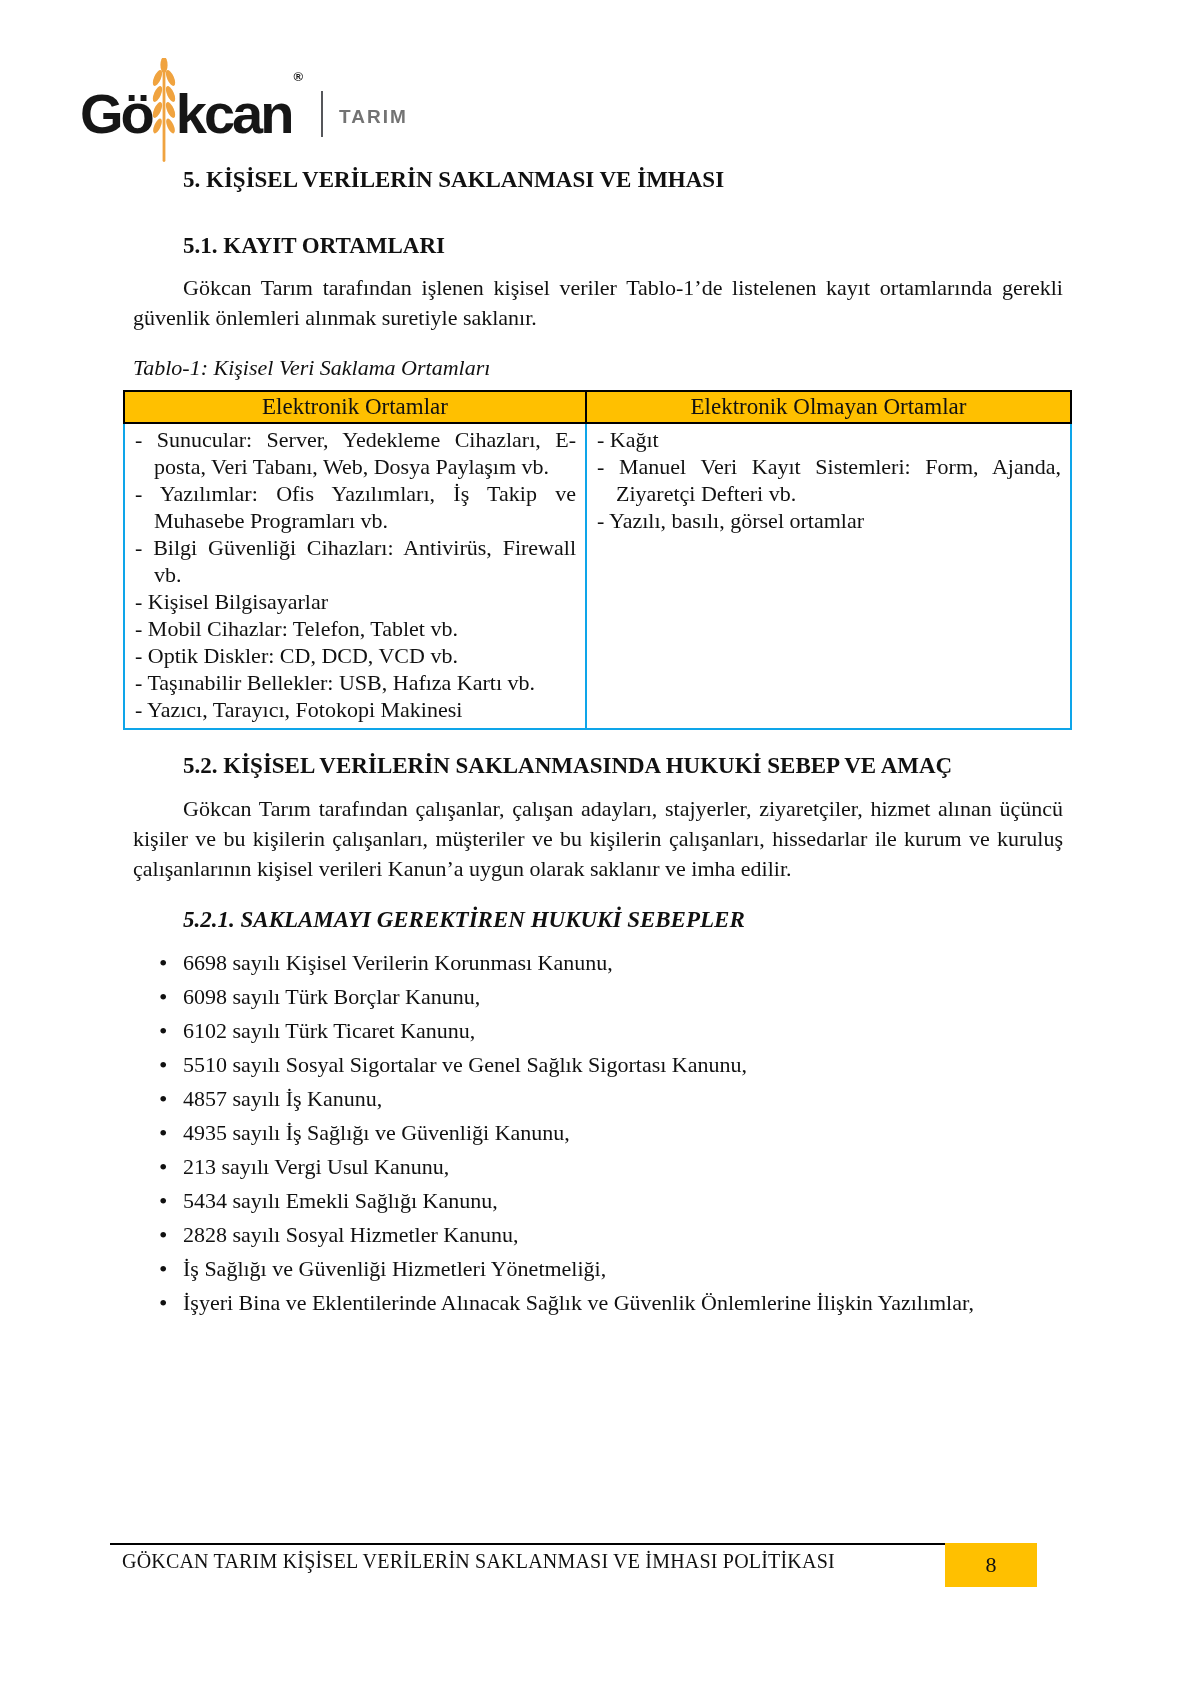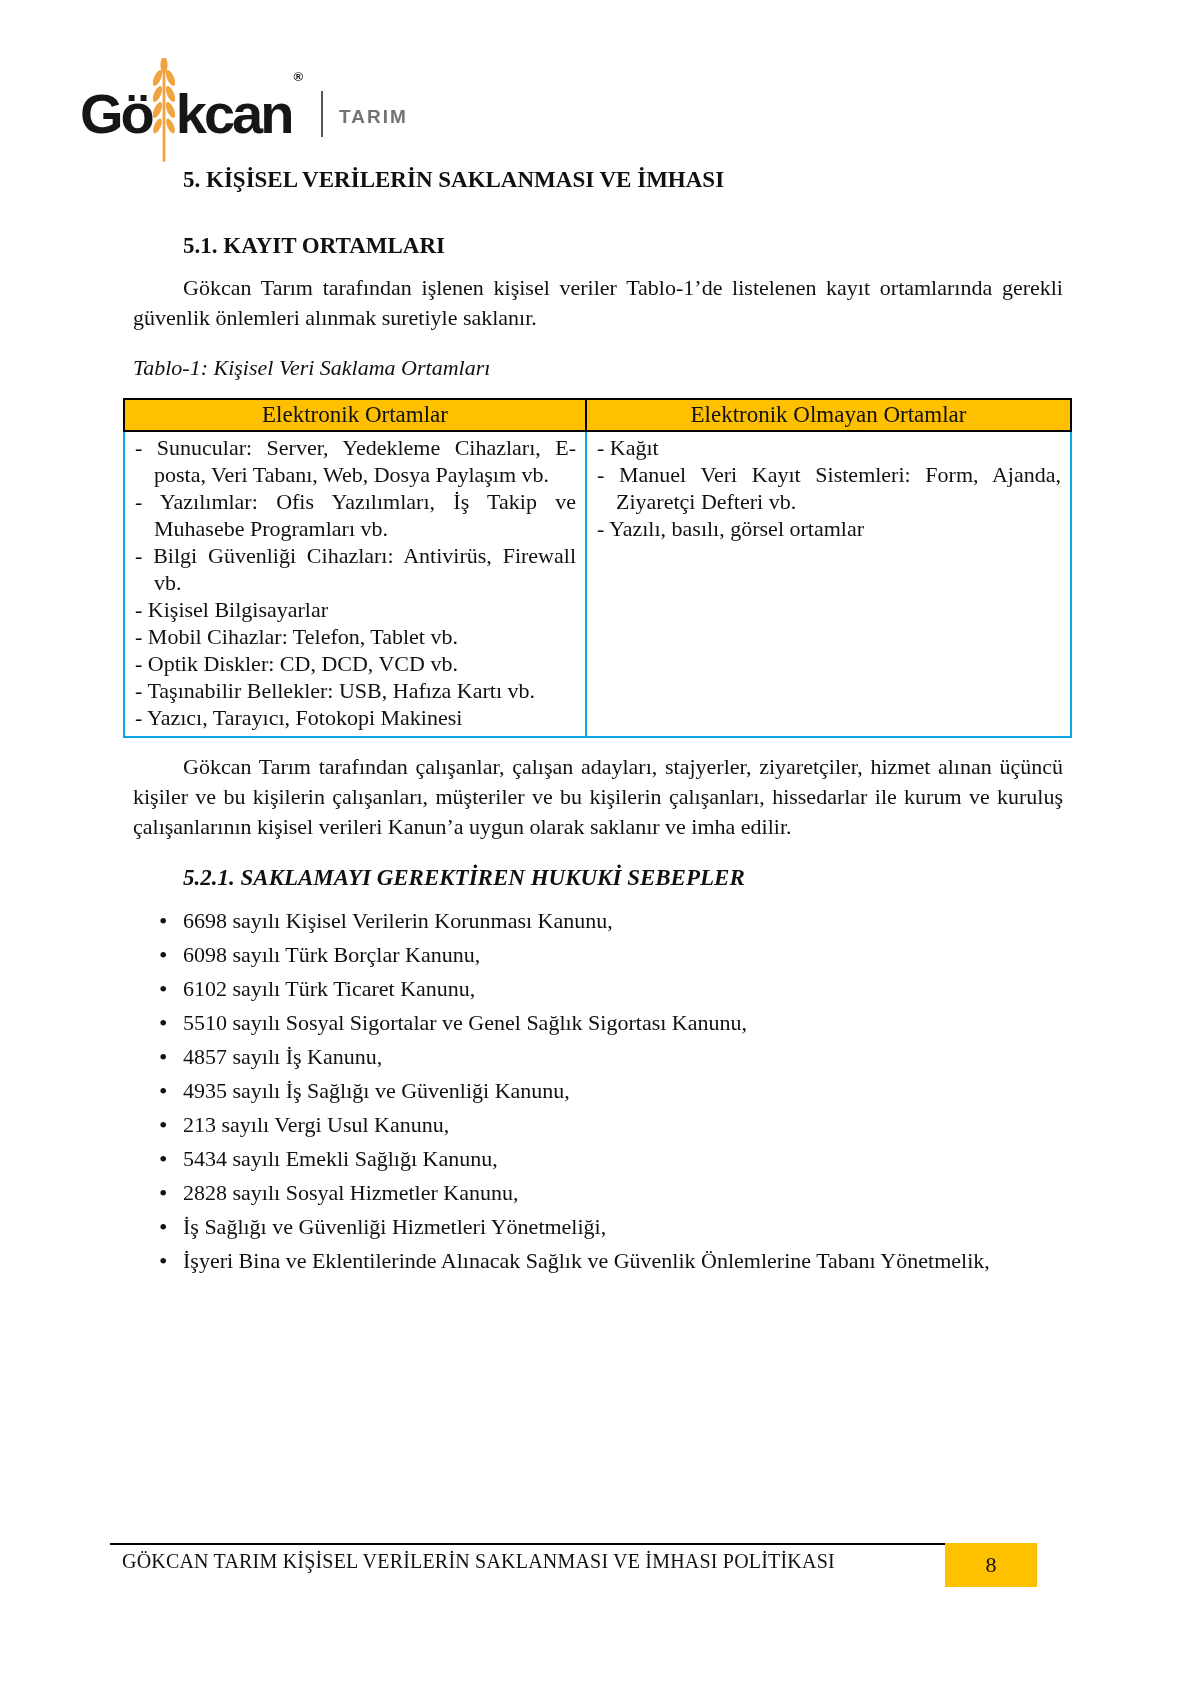--- a/index.html
+++ b/index.html
@@ -92,21 +92,21 @@
     font-size: 22px;
     font-style: italic;
     line-height: 28px;
   }
 
   
   table.media {
     border-collapse: collapse;
     width: 947px;
     margin-left: -10px;
-    margin-top: 16px;
+    margin-top: 8px;
     table-layout: fixed;
   }
   table.media th {
     background: var(--gold);
     border: 2px solid #000;
     font-weight: normal;
     font-size: 23px;
     line-height: 26px;
     padding: 2px 4px;
     text-align: center;
@@ -243,38 +243,39 @@
           </td>
           <td>
             <div class="dash-item">Kağıt</div>
             <div class="dash-item">Manuel Veri Kayıt Sistemleri: Form, Ajanda, Ziyaretçi Defteri vb.</div>
             <div class="dash-item">Yazılı, basılı, görsel ortamlar</div>
           </td>
         </tr>
       </tbody>
     </table>
 
+    <h2 class="s52">5.2. KİŞİSEL VERİLERİN SAKLANMASINDA HUKUKİ SEBEP VE AMAÇ</h2>
 
     <p class="body p52">Gökcan Tarım  tarafından çalışanlar, çalışan adayları, stajyerler, ziyaretçiler, hizmet alınan üçüncü kişiler ve bu kişilerin çalışanları, müşteriler ve bu kişilerin çalışanları, hissedarlar ile kurum ve kuruluş çalışanlarının kişisel verileri Kanun’a uygun olarak saklanır ve imha edilir.</p>
 
     <h3 class="s521">5.2.1. SAKLAMAYI GEREKTİREN HUKUKİ SEBEPLER</h3>
 
 
     <ul class="laws">
       <li>6698 sayılı Kişisel Verilerin Korunması Kanunu,</li>
       <li>6098 sayılı Türk Borçlar Kanunu,</li>
       <li>6102 sayılı Türk Ticaret Kanunu,</li>
       <li>5510 sayılı Sosyal Sigortalar ve Genel Sağlık Sigortası Kanunu,</li>
       <li>4857 sayılı İş Kanunu,</li>
       <li>4935 sayılı İş Sağlığı ve Güvenliği Kanunu,</li>
       <li>213 sayılı Vergi Usul Kanunu,</li>
       <li>5434 sayılı Emekli Sağlığı Kanunu,</li>
       <li>2828 sayılı Sosyal Hizmetler Kanunu,</li>
       <li>İş Sağlığı ve Güvenliği Hizmetleri Yönetmeliği,</li>
-      <li>İşyeri Bina ve Eklentilerinde Alınacak Sağlık ve Güvenlik Önlemlerine Tabanı Yönetmelik,</li>
+      <li>İşyeri Bina ve Eklentilerinde Alınacak Sağlık ve Güvenlik Önlemlerine İlişkin Yazılımlar,</li>
     </ul>
 
   </main>
 
   <div class="footer-rule"></div>
   <div class="footer-title">GÖKCAN TARIM KİŞİSEL VERİLERİN SAKLANMASI VE İMHASI POLİTİKASI</div>
   <div class="page-badge">8</div>
 
 </div>
 

